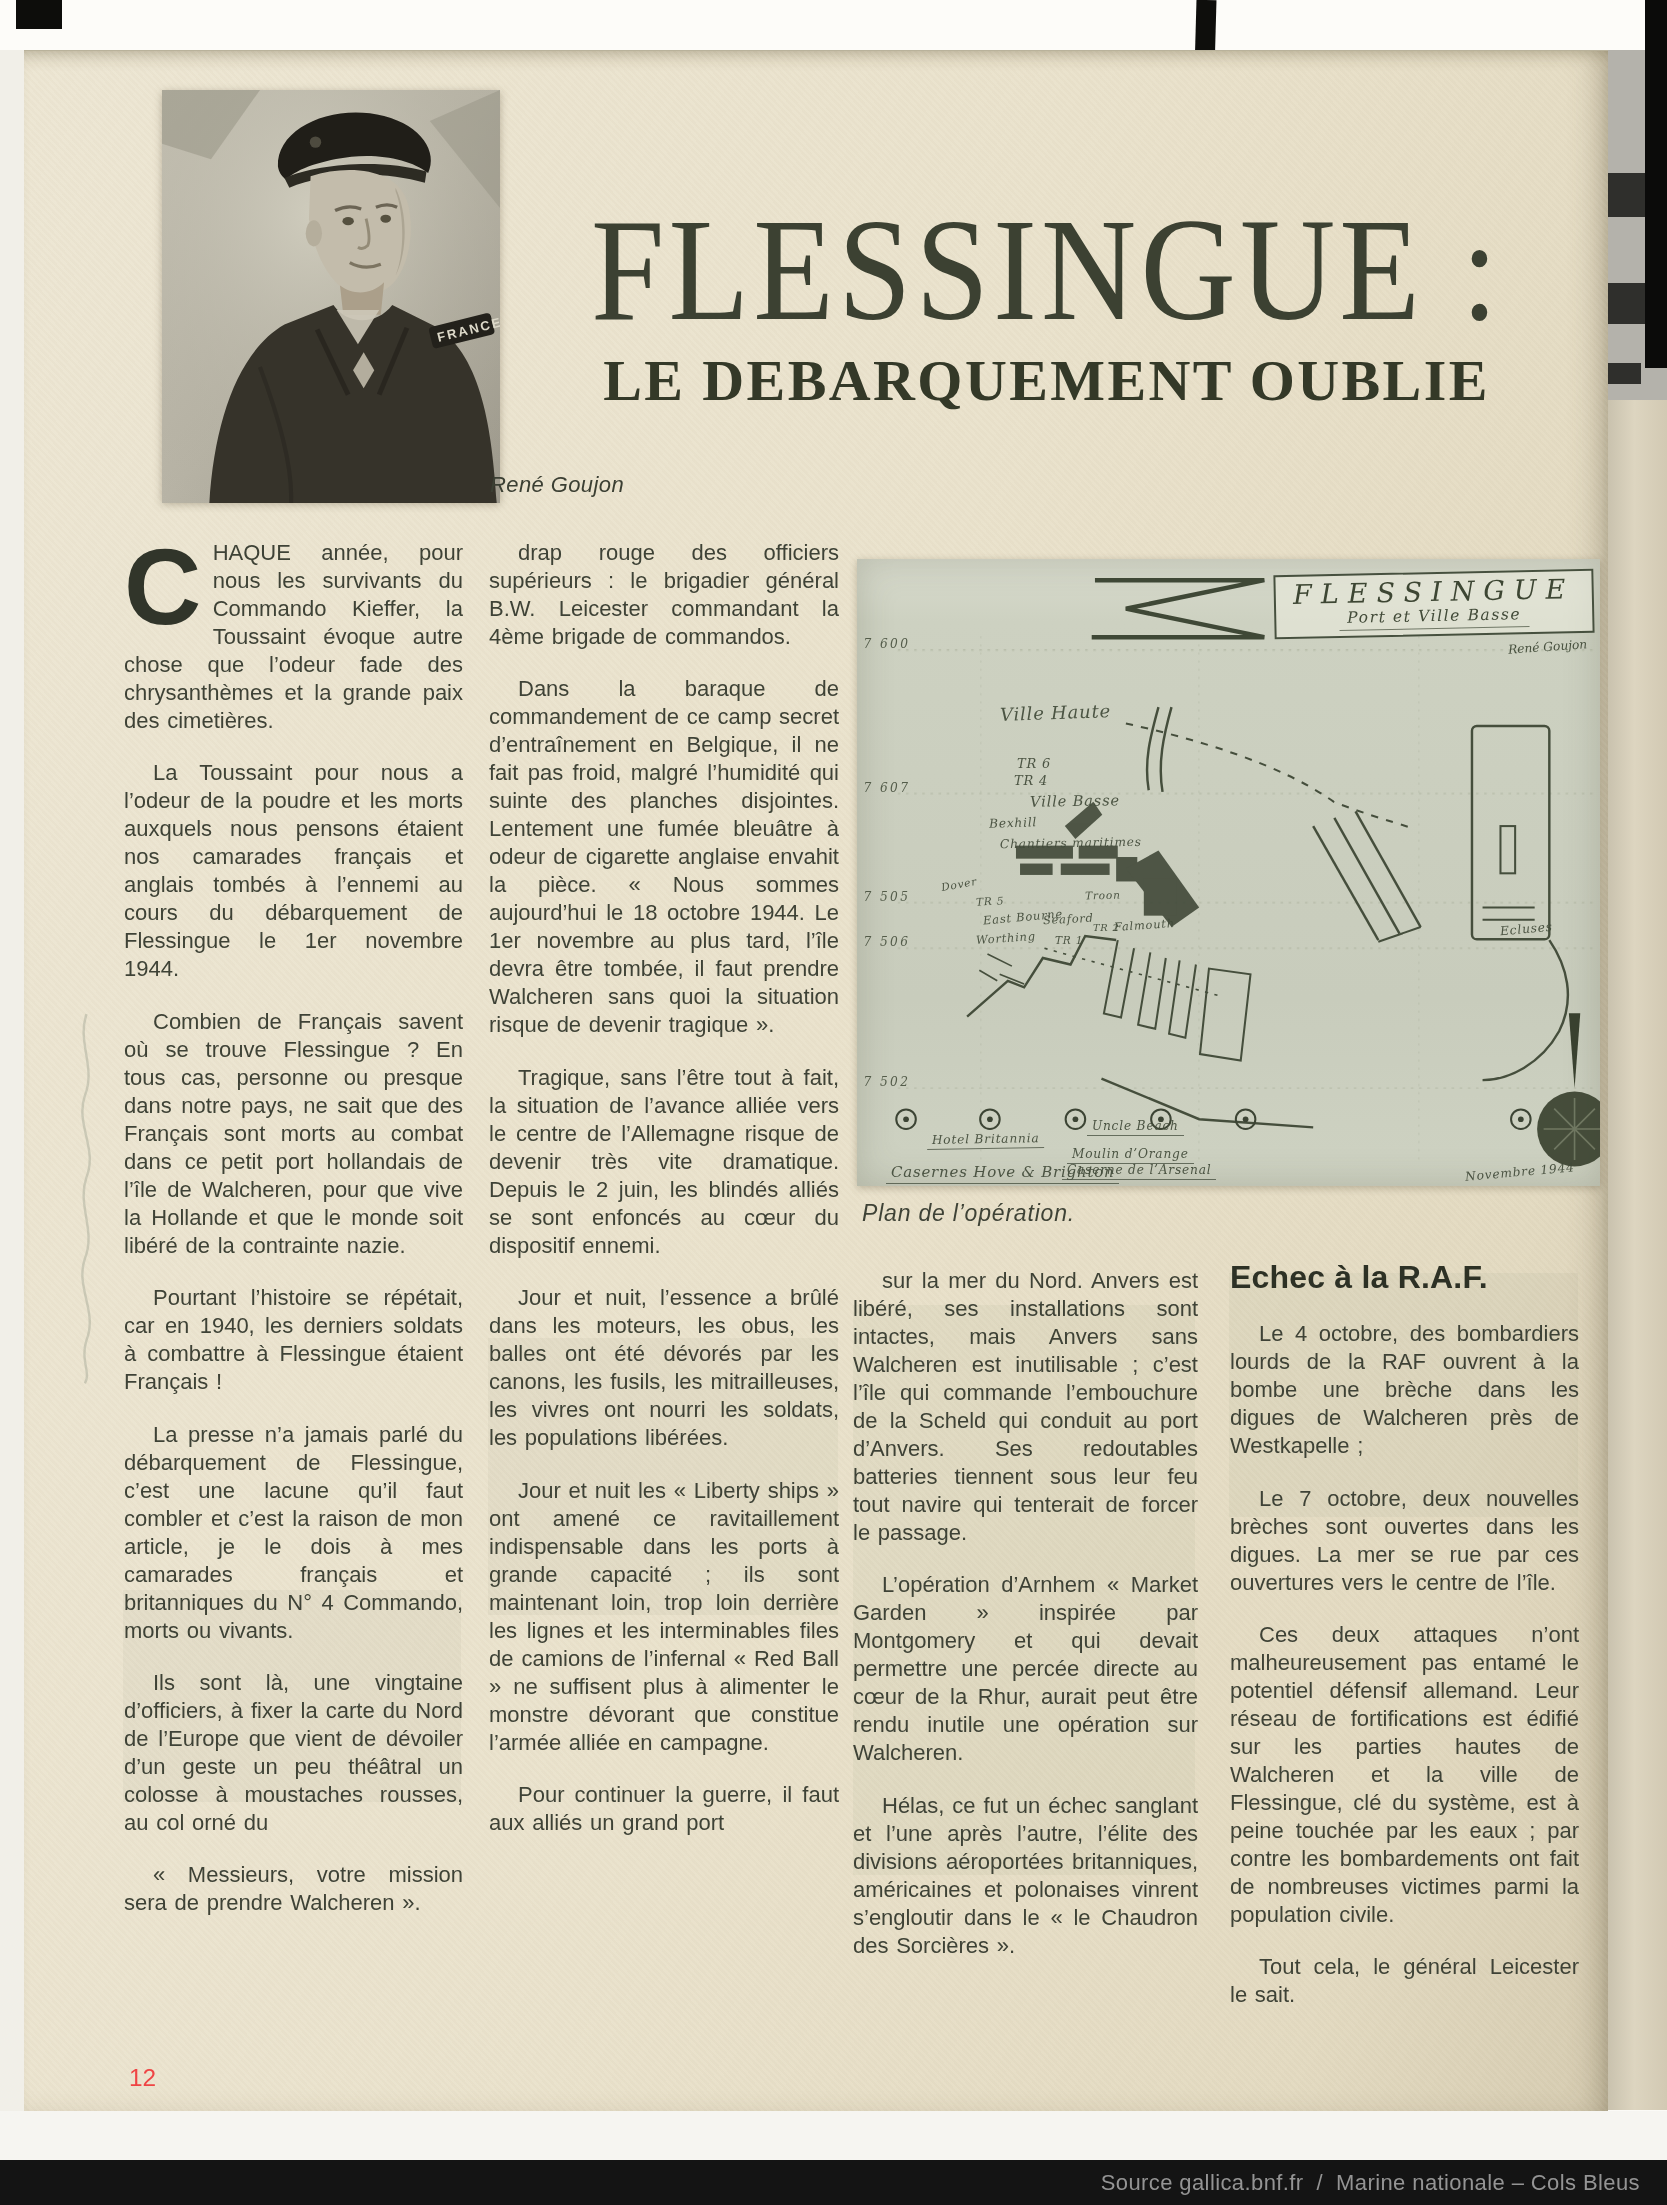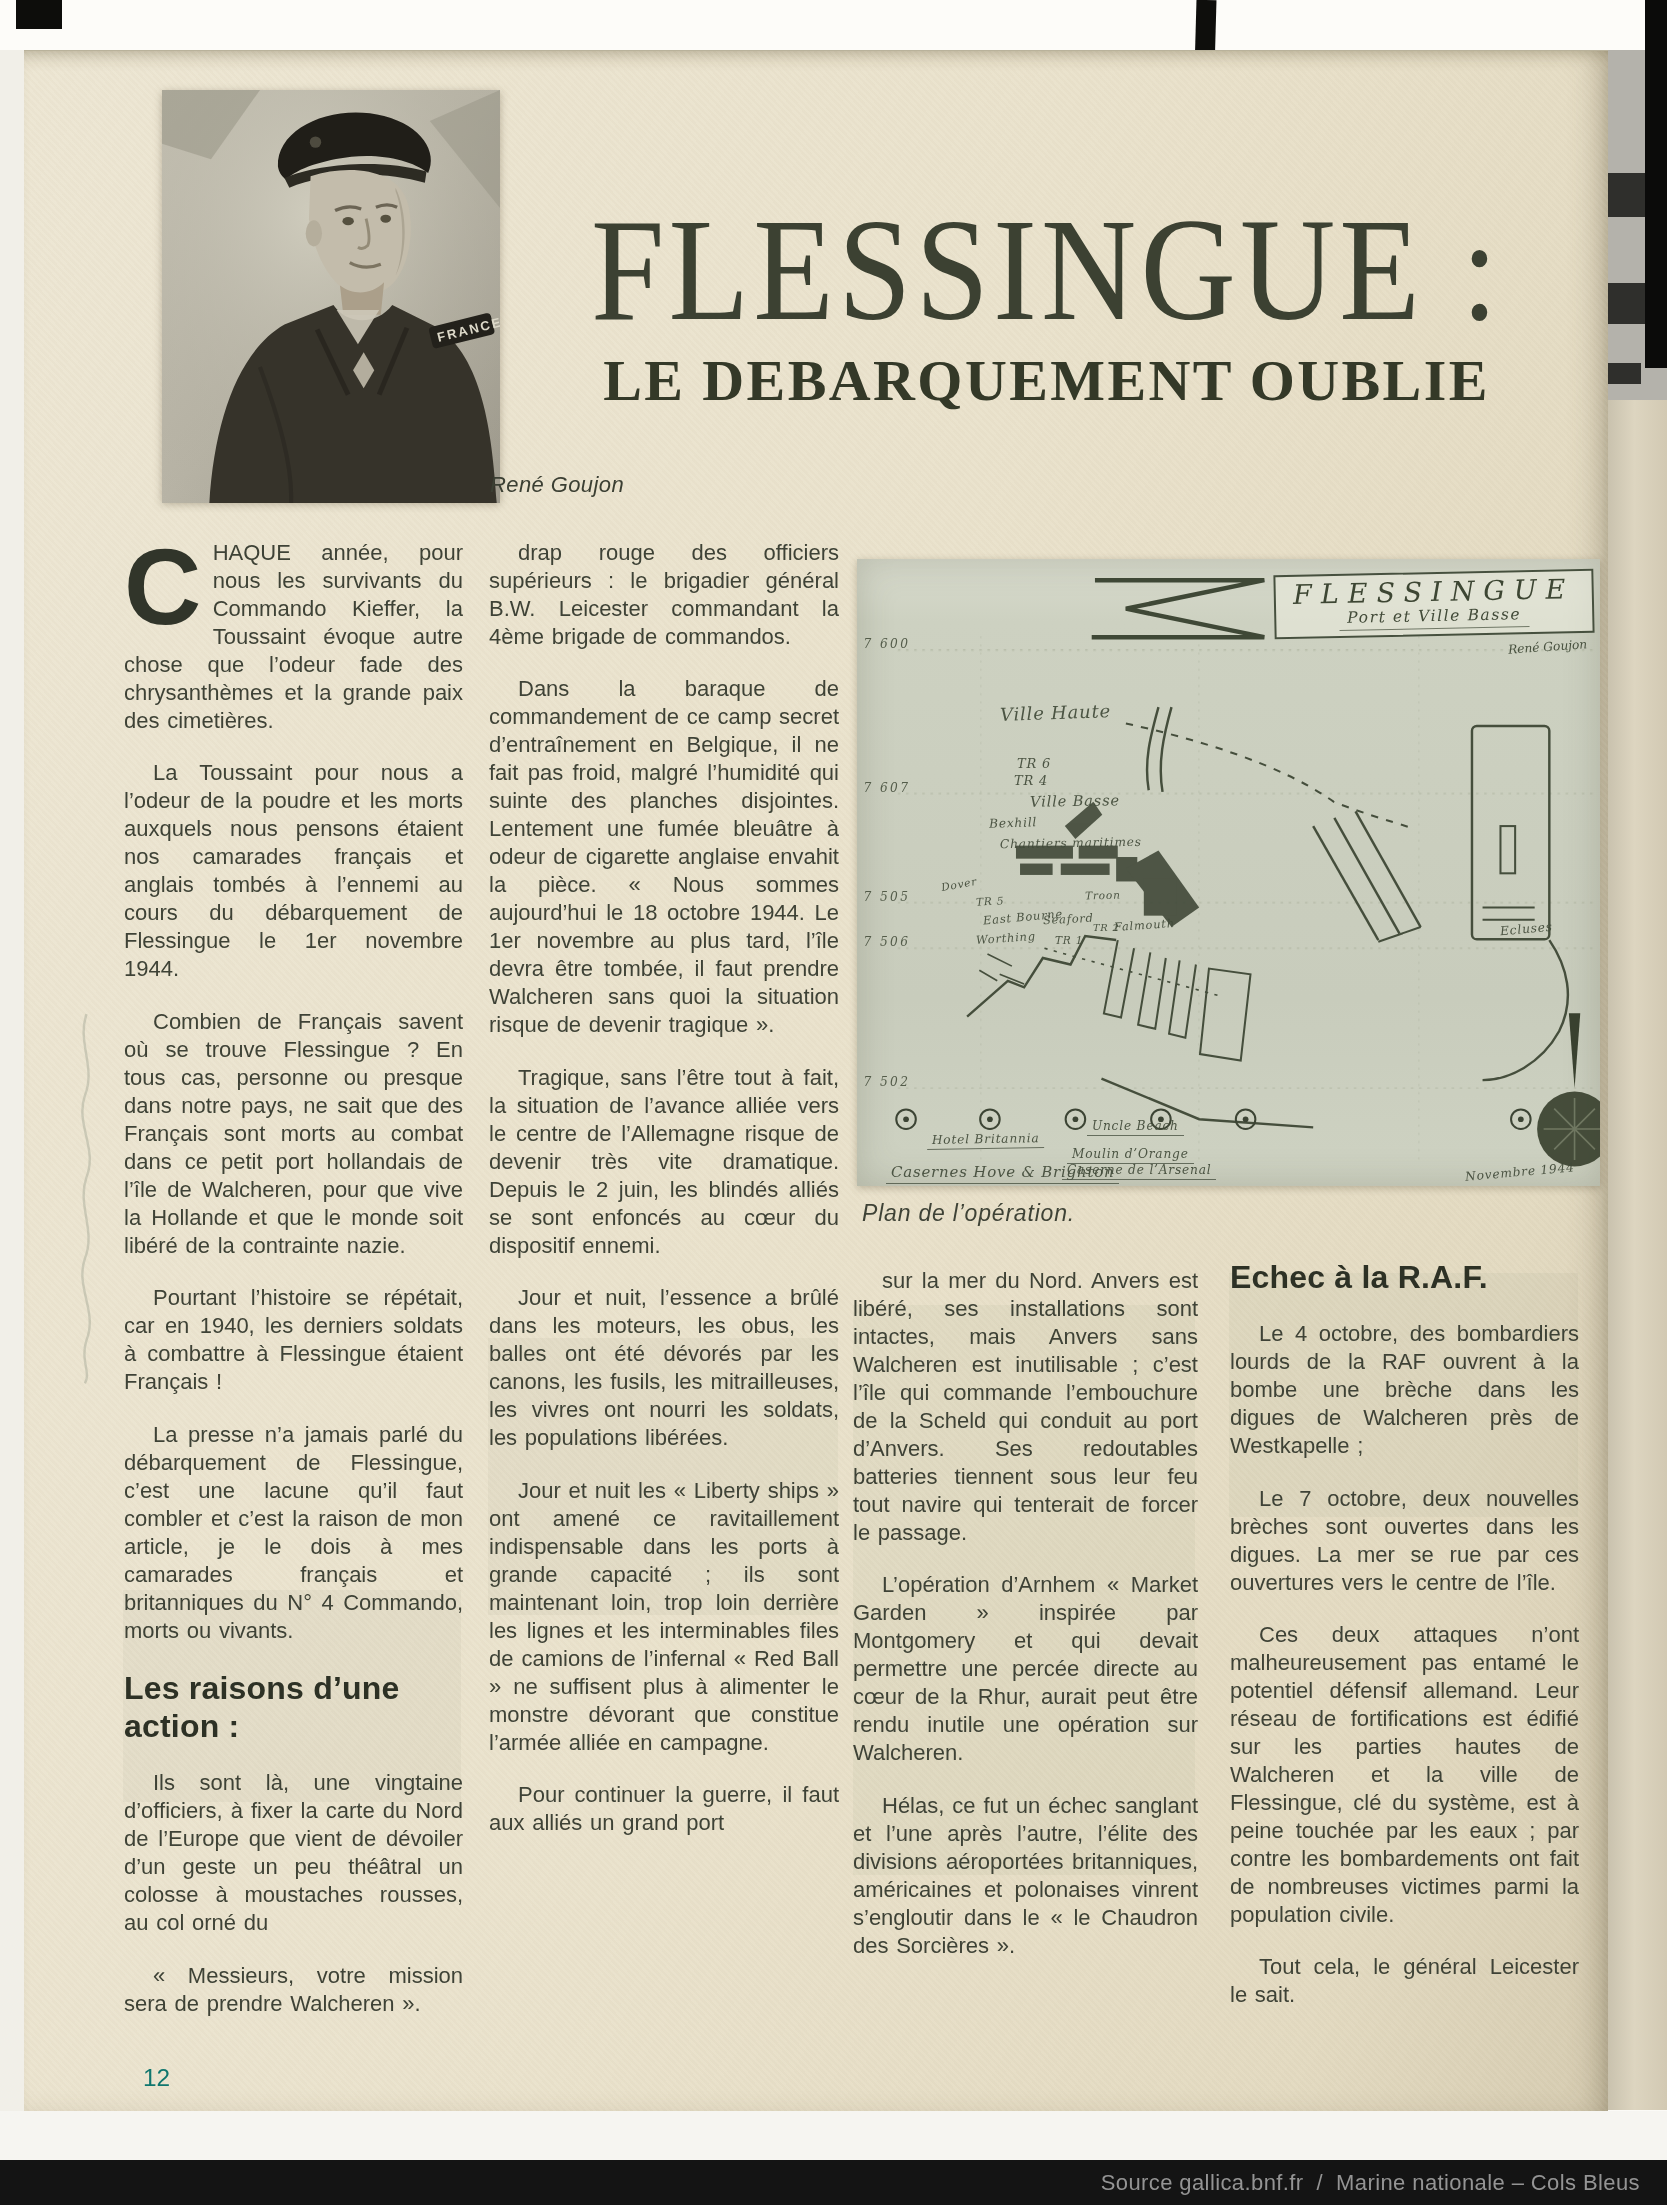--- a/index.html
+++ b/index.html
@@ -77,21 +77,21 @@
   .cartouche-title{font-family:"DejaVu Serif",serif;font-style:italic;font-size:27px;
     letter-spacing:9px;color:#3d4633;line-height:31px;}
   .cartouche-sub{font-family:"DejaVu Serif",serif;font-style:italic;font-size:15.5px;
     letter-spacing:1.6px;color:#424b39;line-height:19.5px;border-bottom:1.6px solid rgba(66,75,57,.7);
     display:inline-block;padding:0 8.1px 1.6px;}
   .cartouche-sign{position:absolute;left:651px;top:81px;font-family:"DejaVu Serif",serif;
     font-style:italic;font-size:12.2px;color:#47503e;transform:rotate(-4deg);}
   .map-caption{position:absolute;left:862px;top:1200px;font-style:italic;font-size:23px;
     color:#3e4236;letter-spacing:0.8px;}
 
-  .page-number{position:absolute;left:129px;top:2064px;font-size:24.4px;color:#0f766e;margin-left:14px;}
+  .page-number{position:absolute;left:129px;top:2064px;font-size:24.4px;color:#ef4444;}
 
   
   .source-bar{position:absolute;left:0;top:2160px;width:1668px;height:46px;background:#141414;
     display:flex;align-items:center;justify-content:flex-end;padding-right:28px;box-sizing:border-box;}
   .source-text{color:#949494;font-size:22px;letter-spacing:0.4px;white-space:pre;}
 </style>
 </head>
 <body>
 
 <div class="top-strip"></div>
@@ -155,21 +155,20 @@
 <h2 class="subtitle">LE DEBARQUEMENT OUBLIE</h2>
 <div class="byline">René Goujon</div>
 
 <section class="col col1">
   <p class="intro"><span class="dropcap">C</span><span>HAQUE année, pour nous les survivants du Commando Kieffer, la Toussaint évoque autre chose que l’odeur fade des chrysanthèmes et la grande paix des cimetières.</span></p>
   <div>
       <p class="">La Toussaint pour nous a l’odeur de la poudre et les morts auxquels nous pensons étaient nos camarades français et anglais tombés à l’ennemi au cours du débarquement de Flessingue le 1er novembre 1944.</p>
       <p class="">Combien de Français savent où se trouve Flessingue ? En tous cas, personne ou presque dans notre pays, ne sait que des Français sont morts au combat dans ce petit port hollandais de l’île de Walcheren, pour que vive la Hollande et que le monde soit libéré de la contrainte nazie.</p>
       <p class="">Pourtant l’histoire se répétait, car en 1940, les derniers soldats à combattre à Flessingue étaient Français !</p>
       <p class="">La presse n’a jamais parlé du débarquement de Flessingue, c’est une lacune qu’il faut combler et c’est la raison de mon article, je le dois à mes camarades français et britanniques du N° 4 Commando, morts ou vivants.</p>
-      <h3 class="col-heading">Les raisons d’une action :</h3>
       <p class="">Ils sont là, une vingtaine d’officiers, à fixer la carte du Nord de l’Europe que vient de dévoiler d’un geste un peu théâtral un colosse à moustaches rousses, au col orné du</p>
       <p class="">« Messieurs, votre mission sera de prendre Walcheren ».</p>
     </div>
 </section>
 
 <section class="col col2">
   <div>
       <p class="">drap rouge des officiers supérieurs : le brigadier général B.W. Leicester commandant la 4ème brigade de commandos.</p>
       <p class="">Dans la baraque de commandement de ce camp secret d’entraînement en Belgique, il ne fait pas froid, malgré l’humidité qui suinte des planches disjointes. Lentement une fumée bleuâtre à odeur de cigarette anglaise envahit la pièce. « Nous sommes aujourd’hui le 18 octobre 1944. Le 1er novembre au plus tard, l’île devra être tombée, il faut prendre Walcheren sans quoi la situation risque de devenir tragique ».</p>
       <p class="">Tragique, sans l’être tout à fait, la situation de l’avance alliée vers le centre de l’Allemagne risque de devenir très vite dramatique. Depuis le 2 juin, les blindés alliés se sont enfoncés au cœur du dispositif ennemi.</p>

